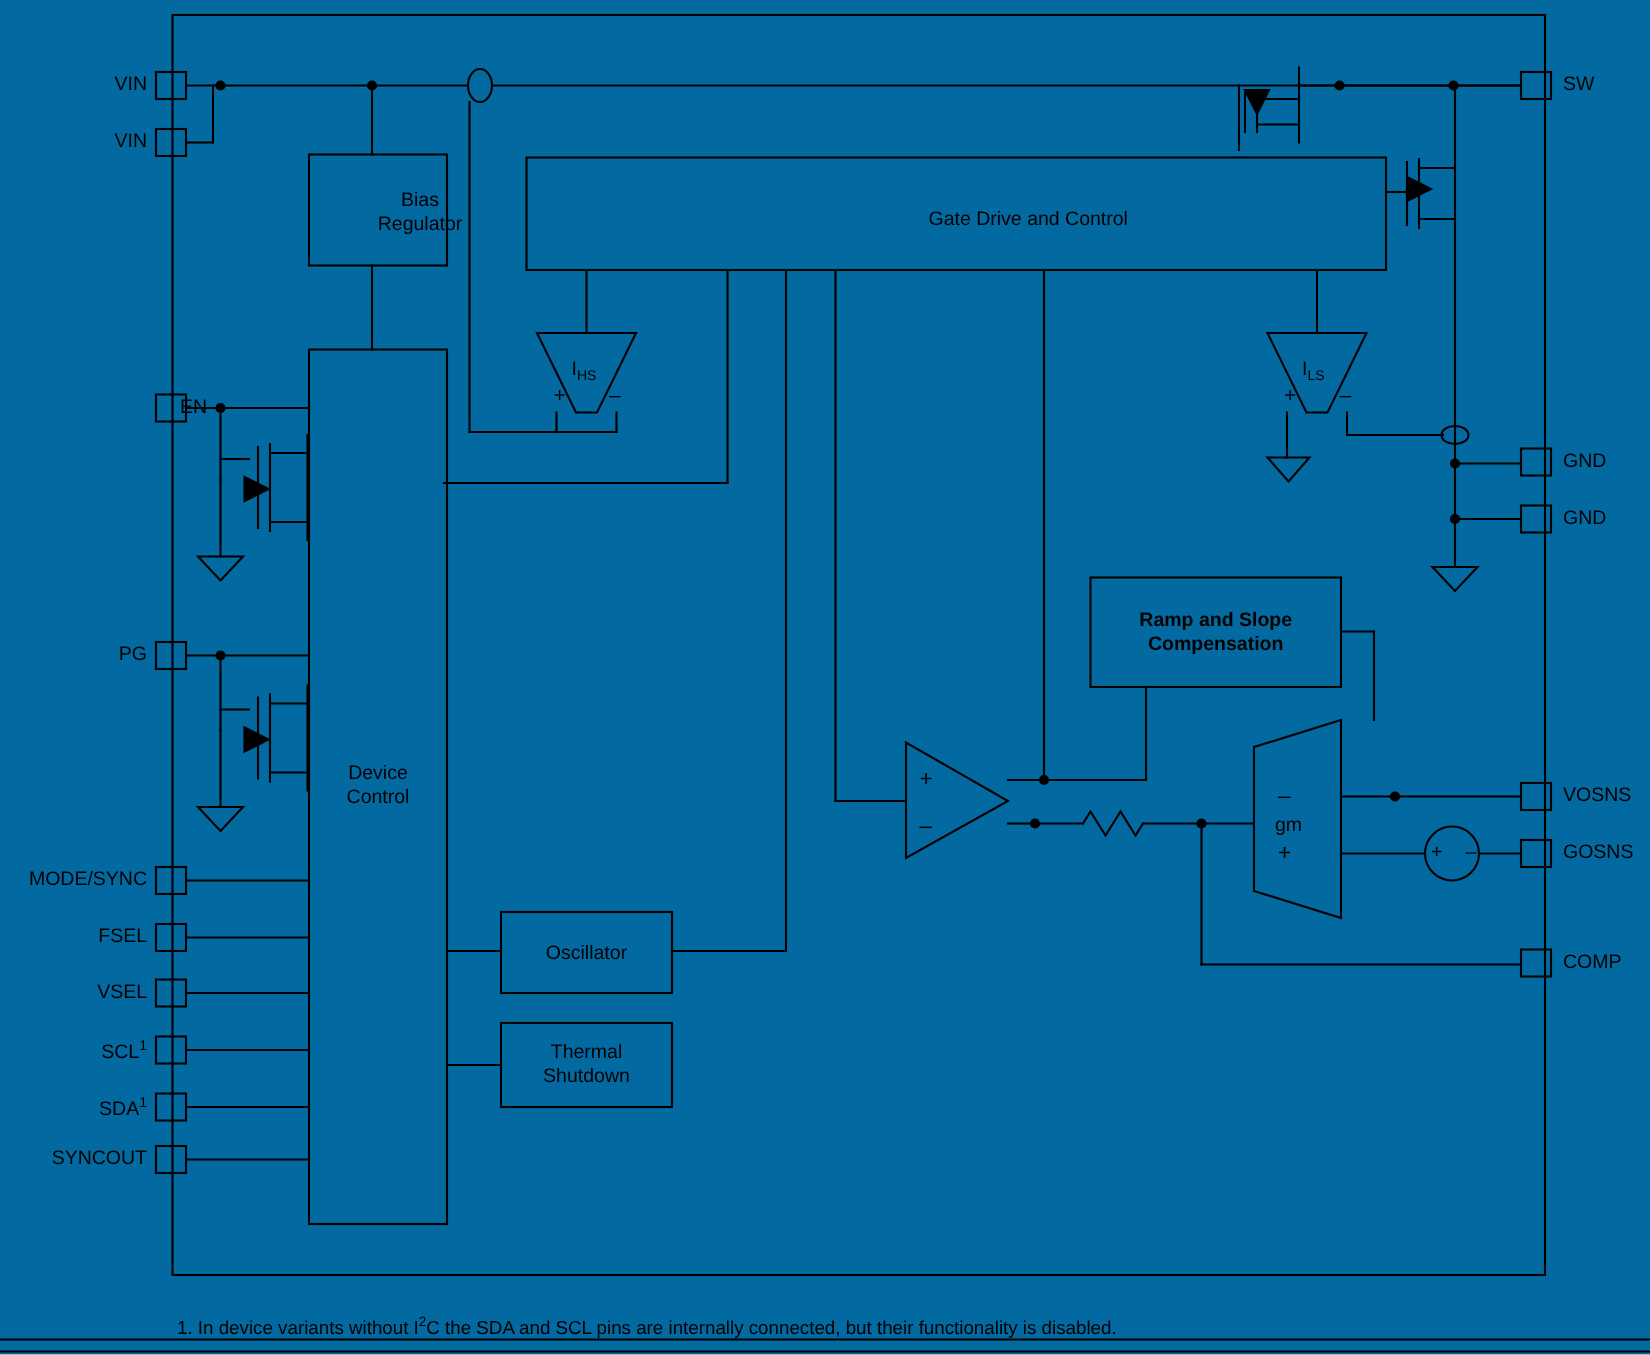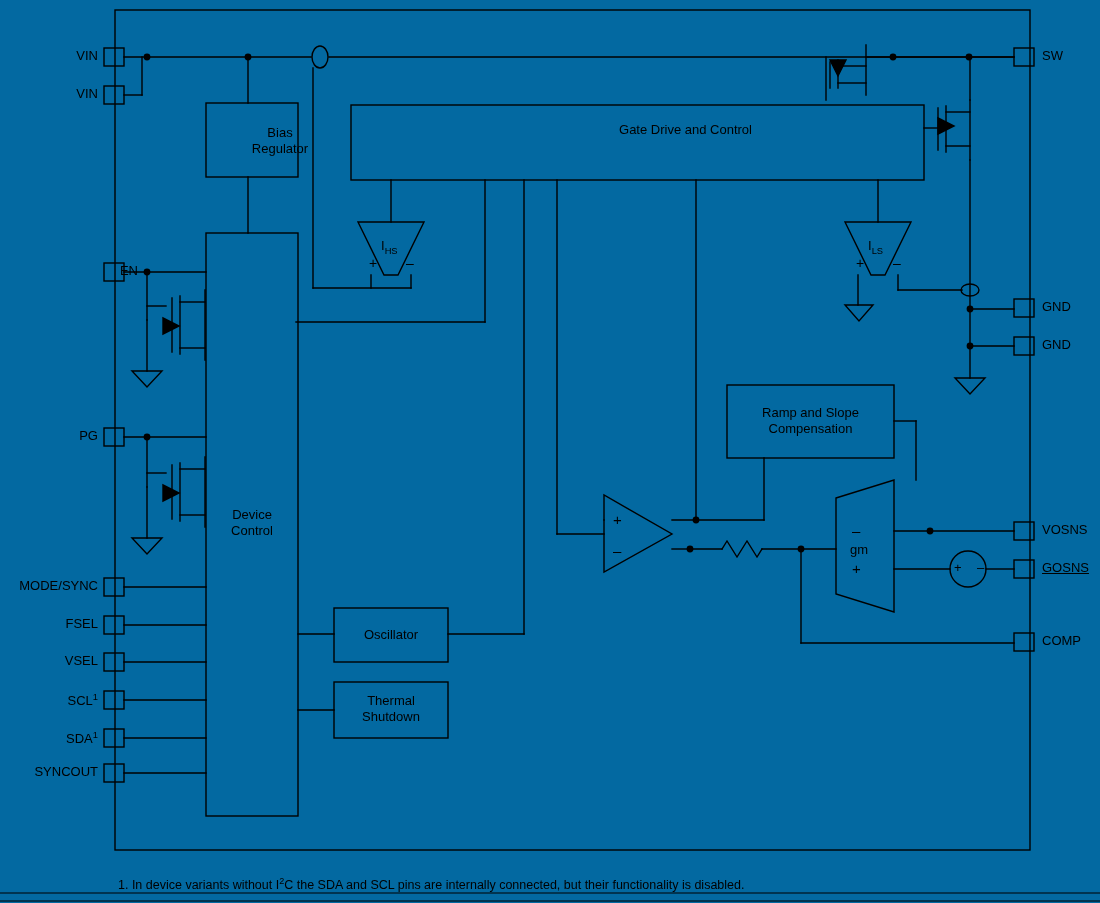--- a/index.html
+++ b/index.html
@@ -223,29 +223,29 @@
   <div class="lbl right" style="left:0px; top:617px; width:98px;">FSEL</div>
   <div class="lbl right" style="left:0px; top:654px; width:98px;">VSEL</div>
   <div class="lbl right" style="left:0px; top:692px; width:98px;"><span>SCL</span><sup>1</sup></div>
   <div class="lbl right" style="left:0px; top:730px; width:98px;"><span>SDA</span><sup>1</sup></div>
   <div class="lbl right" style="left:0px; top:765px; width:98px;">SYNCOUT</div>
 
   <div class="lbl" style="left:1042px; top:49px;">SW</div>
   <div class="lbl" style="left:1042px; top:300px;">GND</div>
   <div class="lbl" style="left:1042px; top:338px;">GND</div>
   <div class="lbl" style="left:1042px; top:523px;">VOSNS</div>
-  <div class="lbl" style="left:1042px; top:561px;text-decoration:underline;">GOSNS</div>
+  <div class="lbl" style="left:1042px; top:561px;">GOSNS</div>
   <div class="lbl" style="left:1042px; top:634px;">COMP</div>
 
   <div class="blk-label" style="left:206px; top:125px; width:92px;margin-left:28px;">Bias
 Regulator</div>
-  <div class="blk-label" style="left:351px; top:122px; width:669px;">Gate Drive and Control</div>
+  <div class="blk-label" style="left:351px; top:138px; width:669px;">Gate Drive and Control</div>
   <div class="blk-label" style="left:206px; top:507px; width:92px;">Device
 Control</div>
-  <div class="blk-label" style="left:727px; top:405px; width:167px;">Ramp and Slope
+  <div class="blk-label" style="left:727px; top:405px; width:167px;font-weight:bold;">Ramp and Slope
 Compensation</div>
   <div class="blk-label" style="left:334px; top:627px; width:114px;">Oscillator</div>
   <div class="blk-label" style="left:334px; top:693px; width:114px;">Thermal
 Shutdown</div>
 
   <div class="lbl" style="left:381px; top:239px;"><span>I</span><sub>HS</sub></div>
   <div class="lbl" style="left:369px; top:255px; font-size:14px;">+</div>
   <div class="lbl" style="left:406px; top:255px; font-size:14px;">–</div>
 
   <div class="lbl" style="left:868px; top:239px;"><span>I</span><sub>LS</sub></div>

